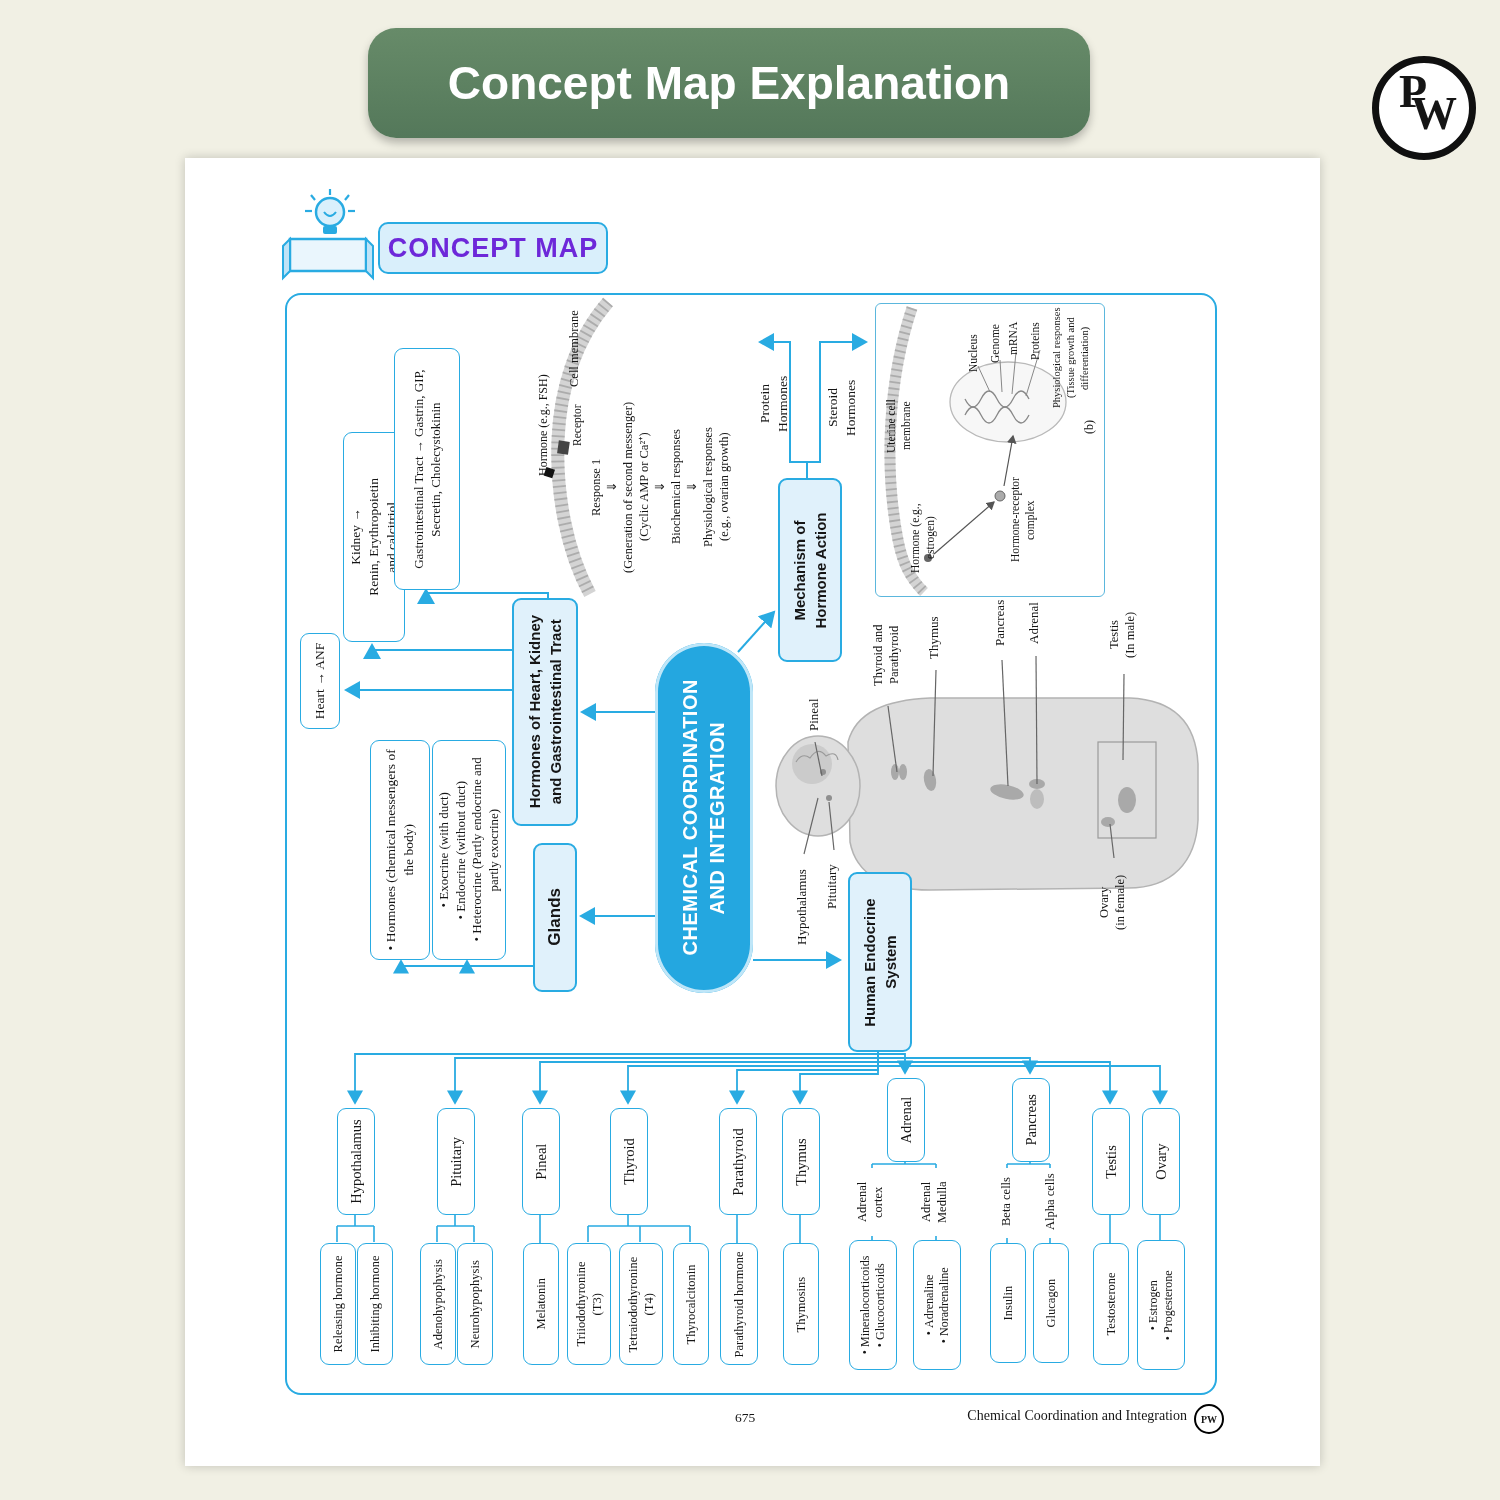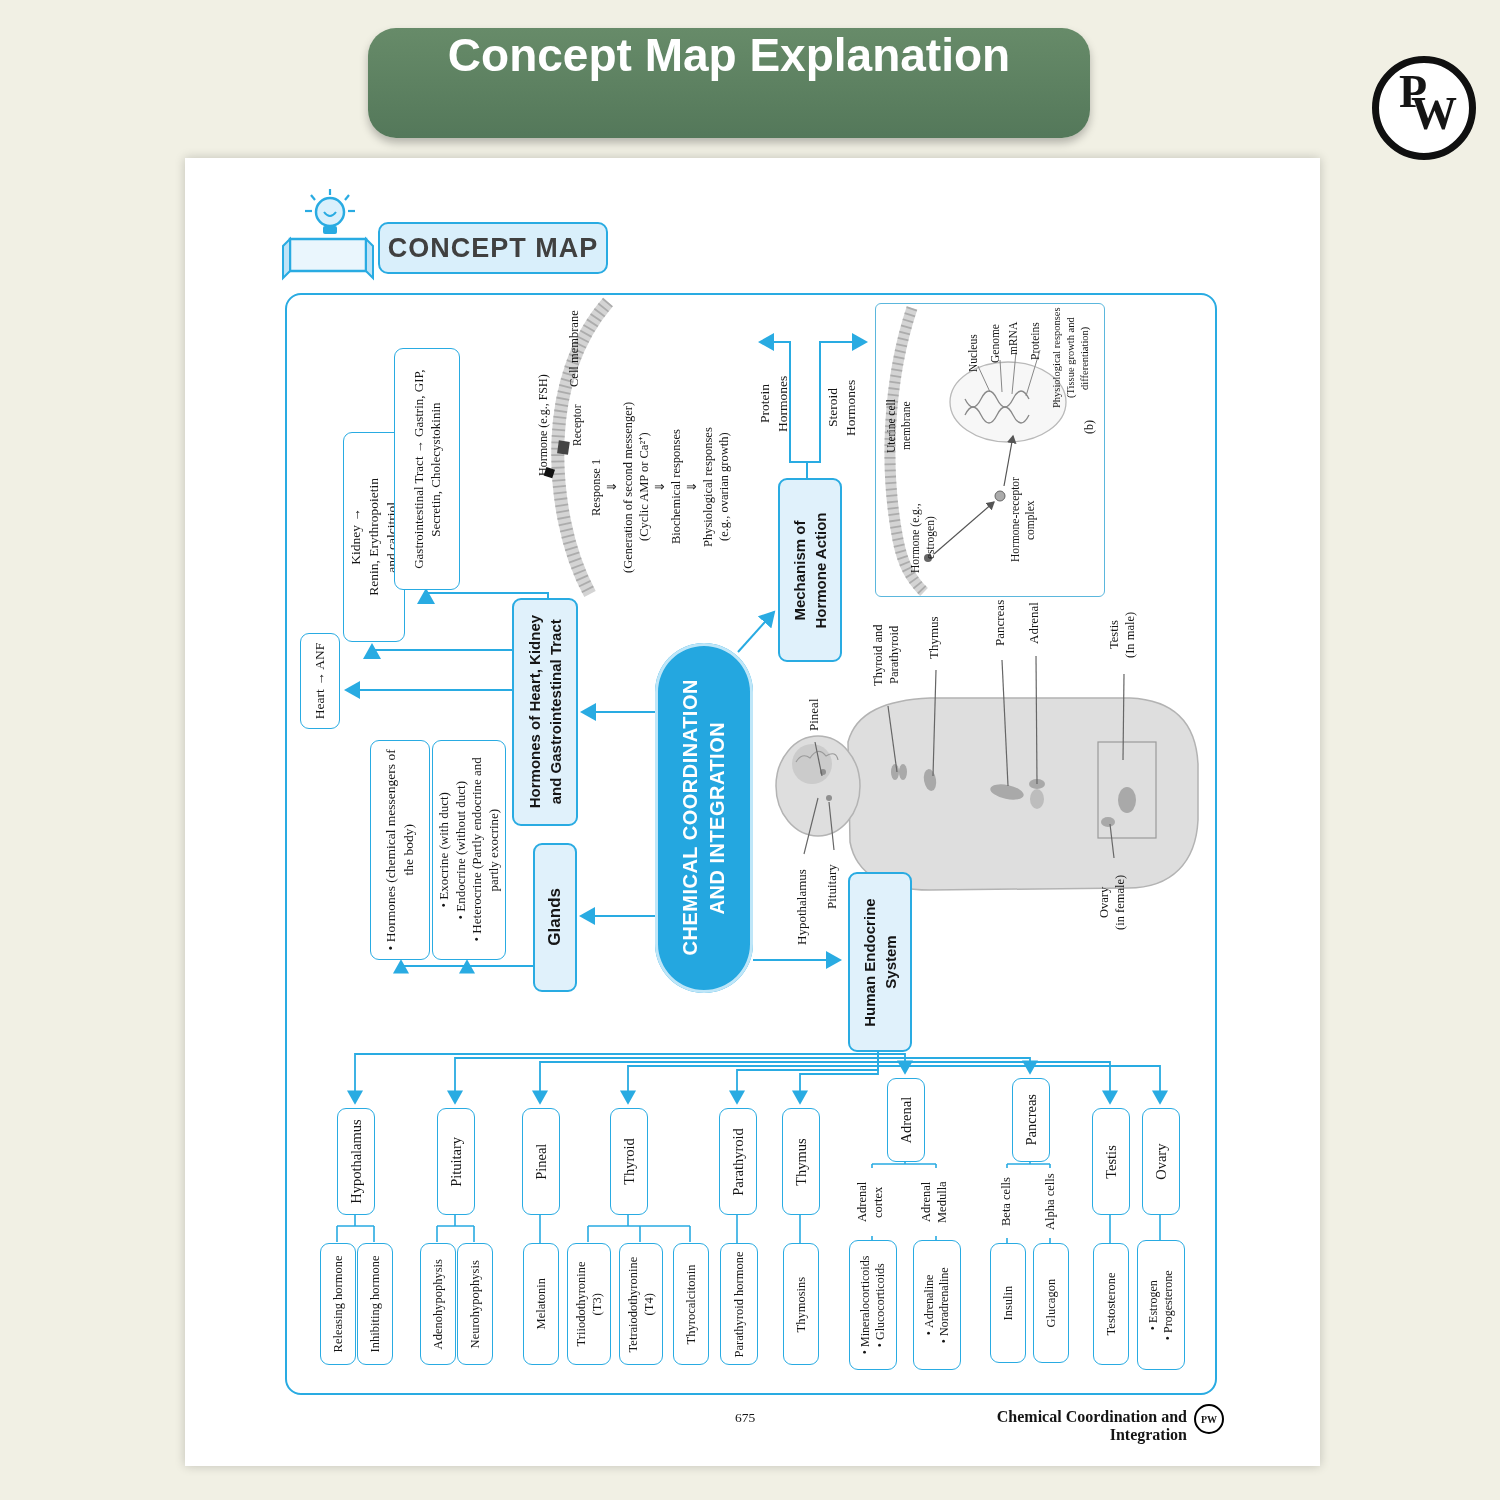--- a/index.html
+++ b/index.html
@@ -20,32 +20,32 @@
   .f11{font-size:11.5px;line-height:14.5px}
   .f12{font-size:12px;line-height:15px}
   .f125{font-size:12.5px;line-height:16px}
   .f13{font-size:13px;line-height:16.5px}
   .f135{font-size:13.5px;line-height:18px}
   .f145{font-size:14.5px;line-height:18px}
   .f15b{font-family:"Liberation Sans",sans-serif;font-weight:700;font-size:15px;line-height:21px}
   .f17b{font-family:"Liberation Sans",sans-serif;font-weight:700;font-size:17px;line-height:22px}
   .f20b{font-family:"Liberation Sans",sans-serif;font-weight:700;font-size:20px;line-height:27px;letter-spacing:.5px}
   #page{left:185px;top:158px;width:1135px;height:1308px;background:#fff;box-shadow:0 0 10px rgba(0,0,0,.2)}
-  #banner{left:368px;top:28px;width:722px;height:110px;background:linear-gradient(180deg,#678b69,#54785a);border-radius:28px;display:flex;align-items:flex-start;justify-content:center;box-shadow:0 5px 9px rgba(0,0,0,.25)}
+  #banner{left:368px;top:28px;width:722px;height:110px;background:linear-gradient(180deg,#678b69,#54785a);border-radius:28px;display:flex;align-items:center;justify-content:center;box-shadow:0 5px 9px rgba(0,0,0,.25)}
   #banner span{color:#fff;font-family:"Liberation Sans",sans-serif;font-weight:700;font-size:46px}
   #pw-logo{left:1372px;top:56px;width:90px;height:90px;background:#fff;border:7px solid #101010;border-radius:50%}
   #pw-logo .lp{position:absolute;left:20px;top:2px;font-size:46px;font-weight:700;font-family:"Liberation Serif",serif}
   #pw-logo .lw{position:absolute;left:32px;top:24px;font-size:46px;font-weight:700;font-family:"Liberation Serif",serif}
   #cm-label{left:378px;top:222px;width:226px;height:48px;background:#d9effb;border:2.5px solid #29abe2;border-radius:10px;display:flex;align-items:center;justify-content:center}
-  #cm-label span{color:#404040;font-family:"Liberation Sans",sans-serif;font-weight:700;font-size:27px;letter-spacing:1px}
+  #cm-label span{color:#6d28d9;font-family:"Liberation Sans",sans-serif;font-weight:700;font-size:27px;letter-spacing:1px}
   #map-border{left:285px;top:293px;width:928px;height:1098px;border:2.5px solid #29abe2;border-radius:16px}
   #b-panel{left:875px;top:303px;width:228px;height:292px;background:#fff;border:1.5px solid #5bb7dd;border-radius:6px}
   .organ .v,.child .v{padding:1px 0}
   #footer-page{left:700px;top:1410px;width:90px;text-align:center;font-size:13.5px}
-  #footer-chapter{left:925px;top:1408px;width:262px;text-align:right;font-weight:700;font-size:16px}
+  #footer-chapter{left:925px;top:1408px;width:262px;text-align:right;font-weight:400;font-size:14px}
   #footer-logo{left:1194px;top:1404px;width:26px;height:26px;border:2px solid #000;border-radius:50%;background:#fff;display:flex;align-items:center;justify-content:center;font-size:10px;font-weight:700}
   svg{pointer-events:none}
 </style>
 </head>
 <body>
 
 <div id="page" class="abs"></div>
 
 <div id="banner" class="abs">
   <span>Concept Map Explanation</span>

